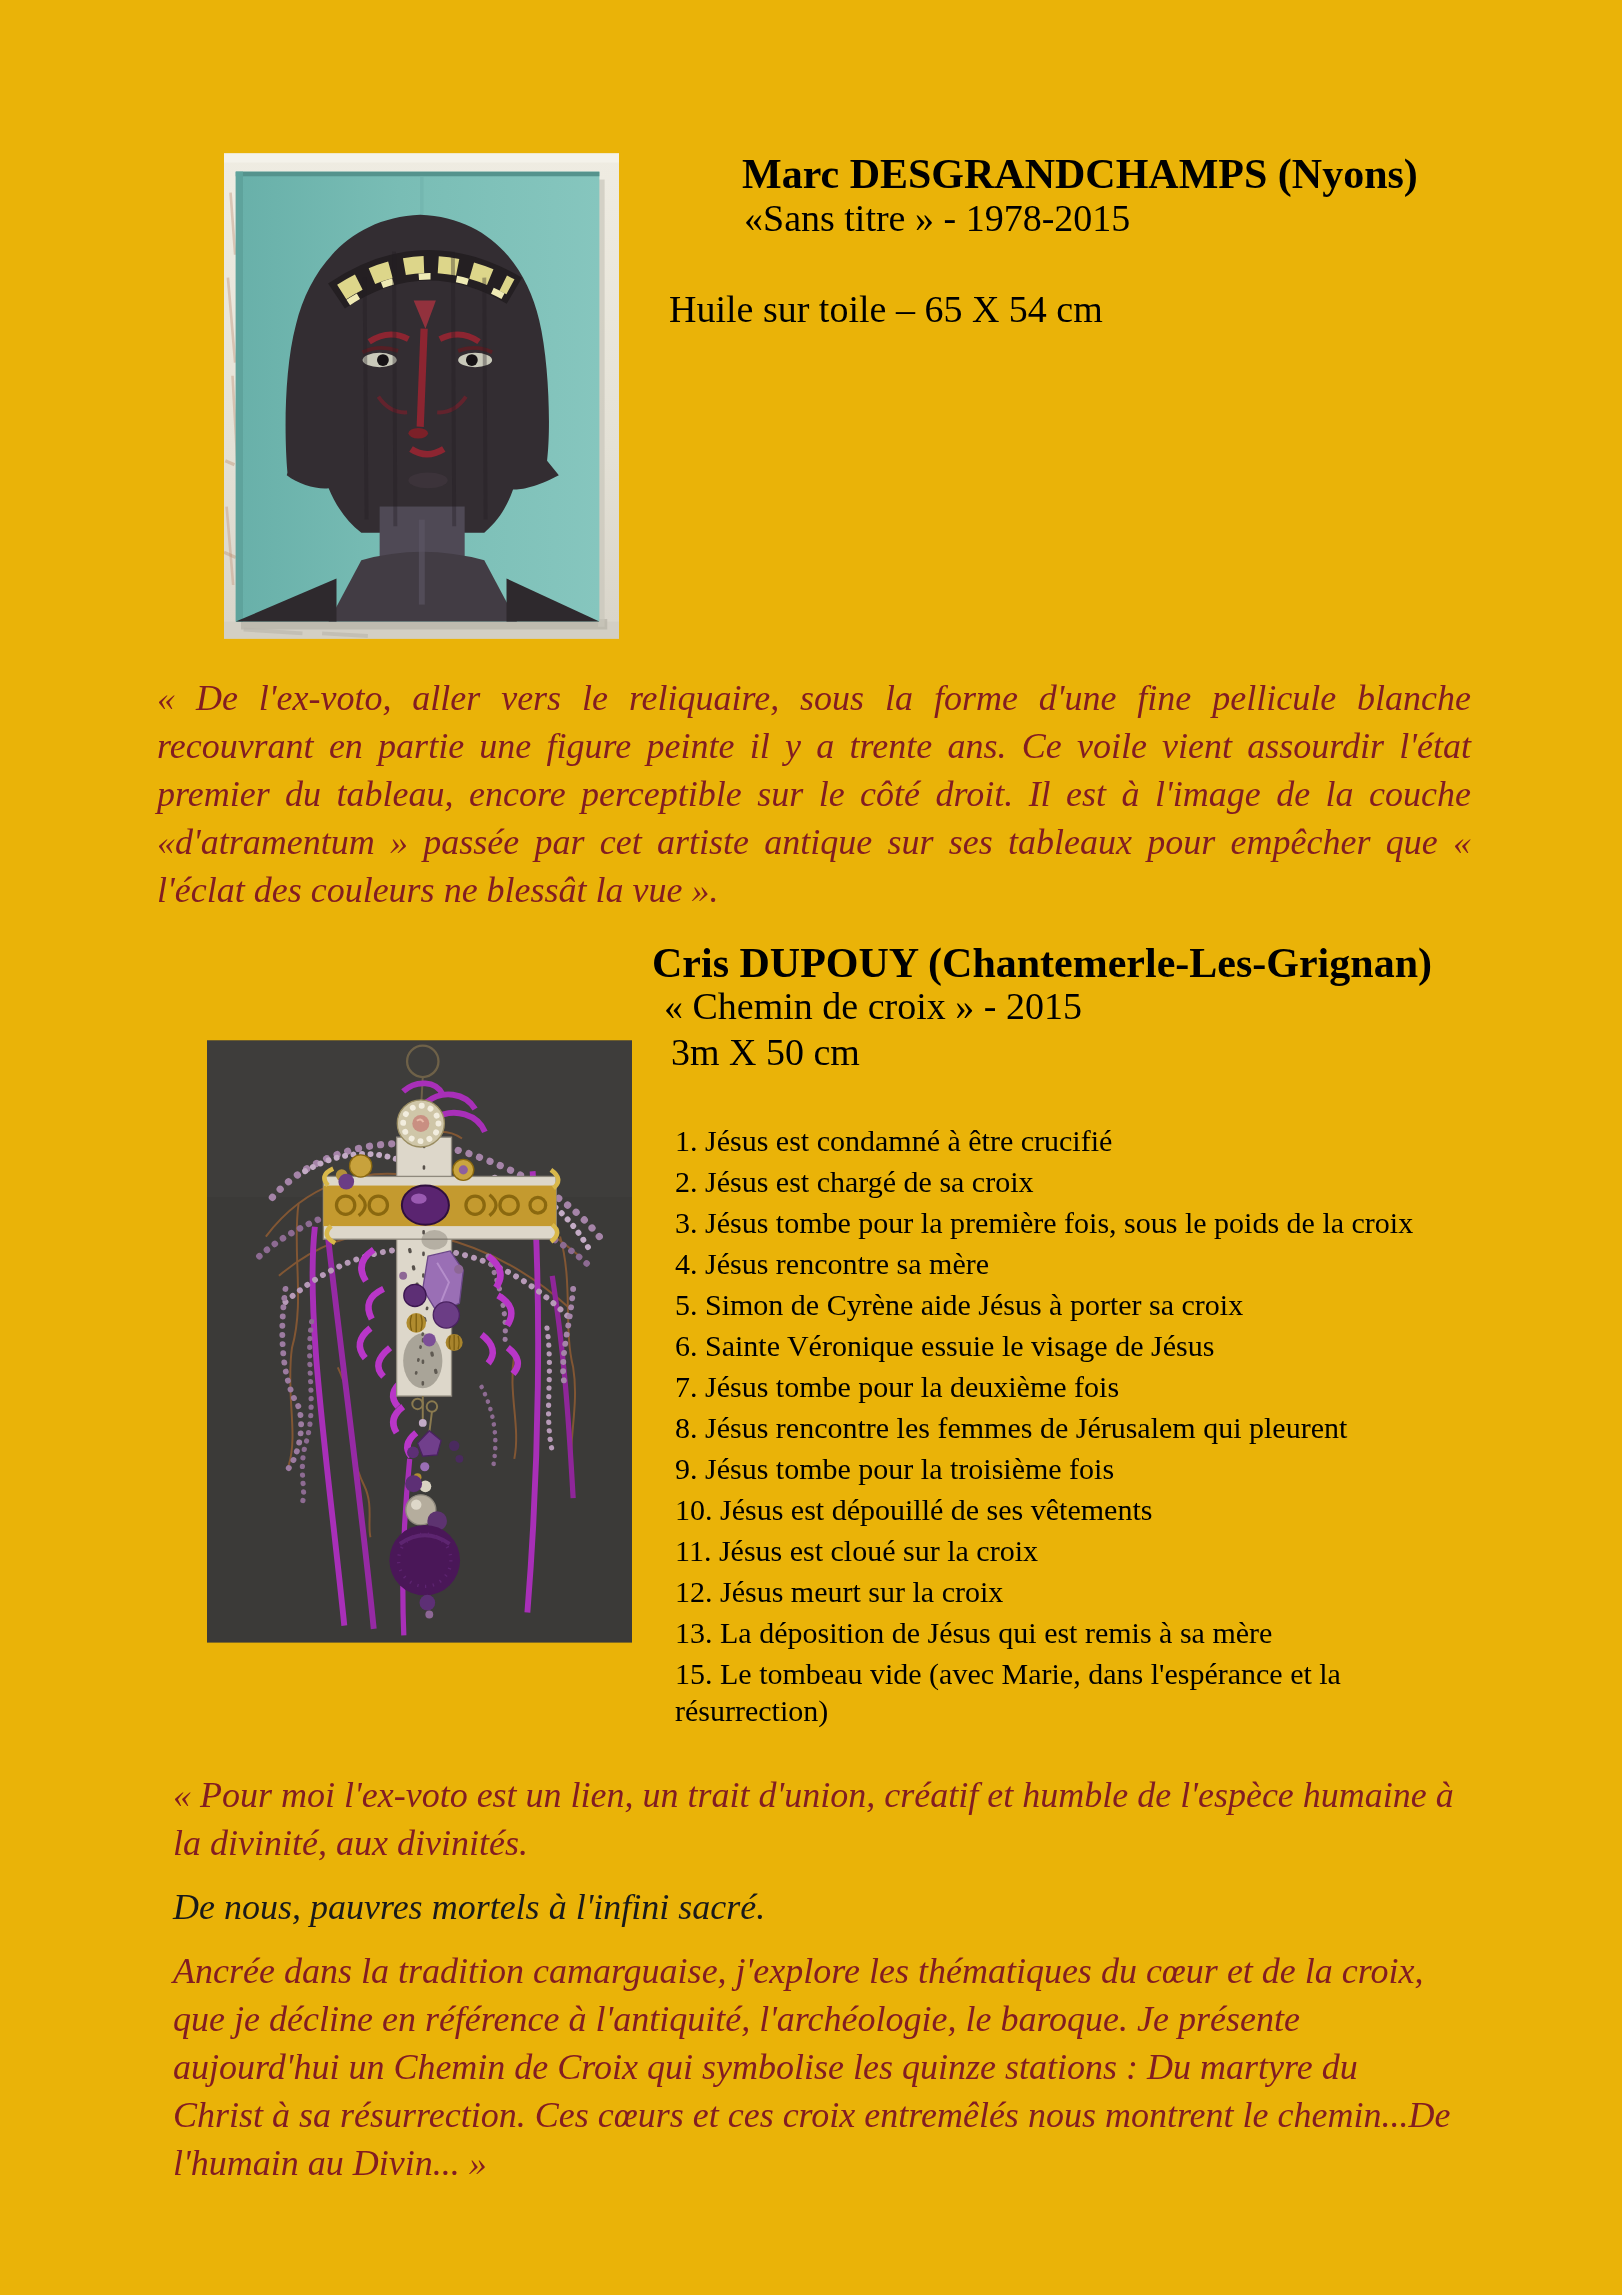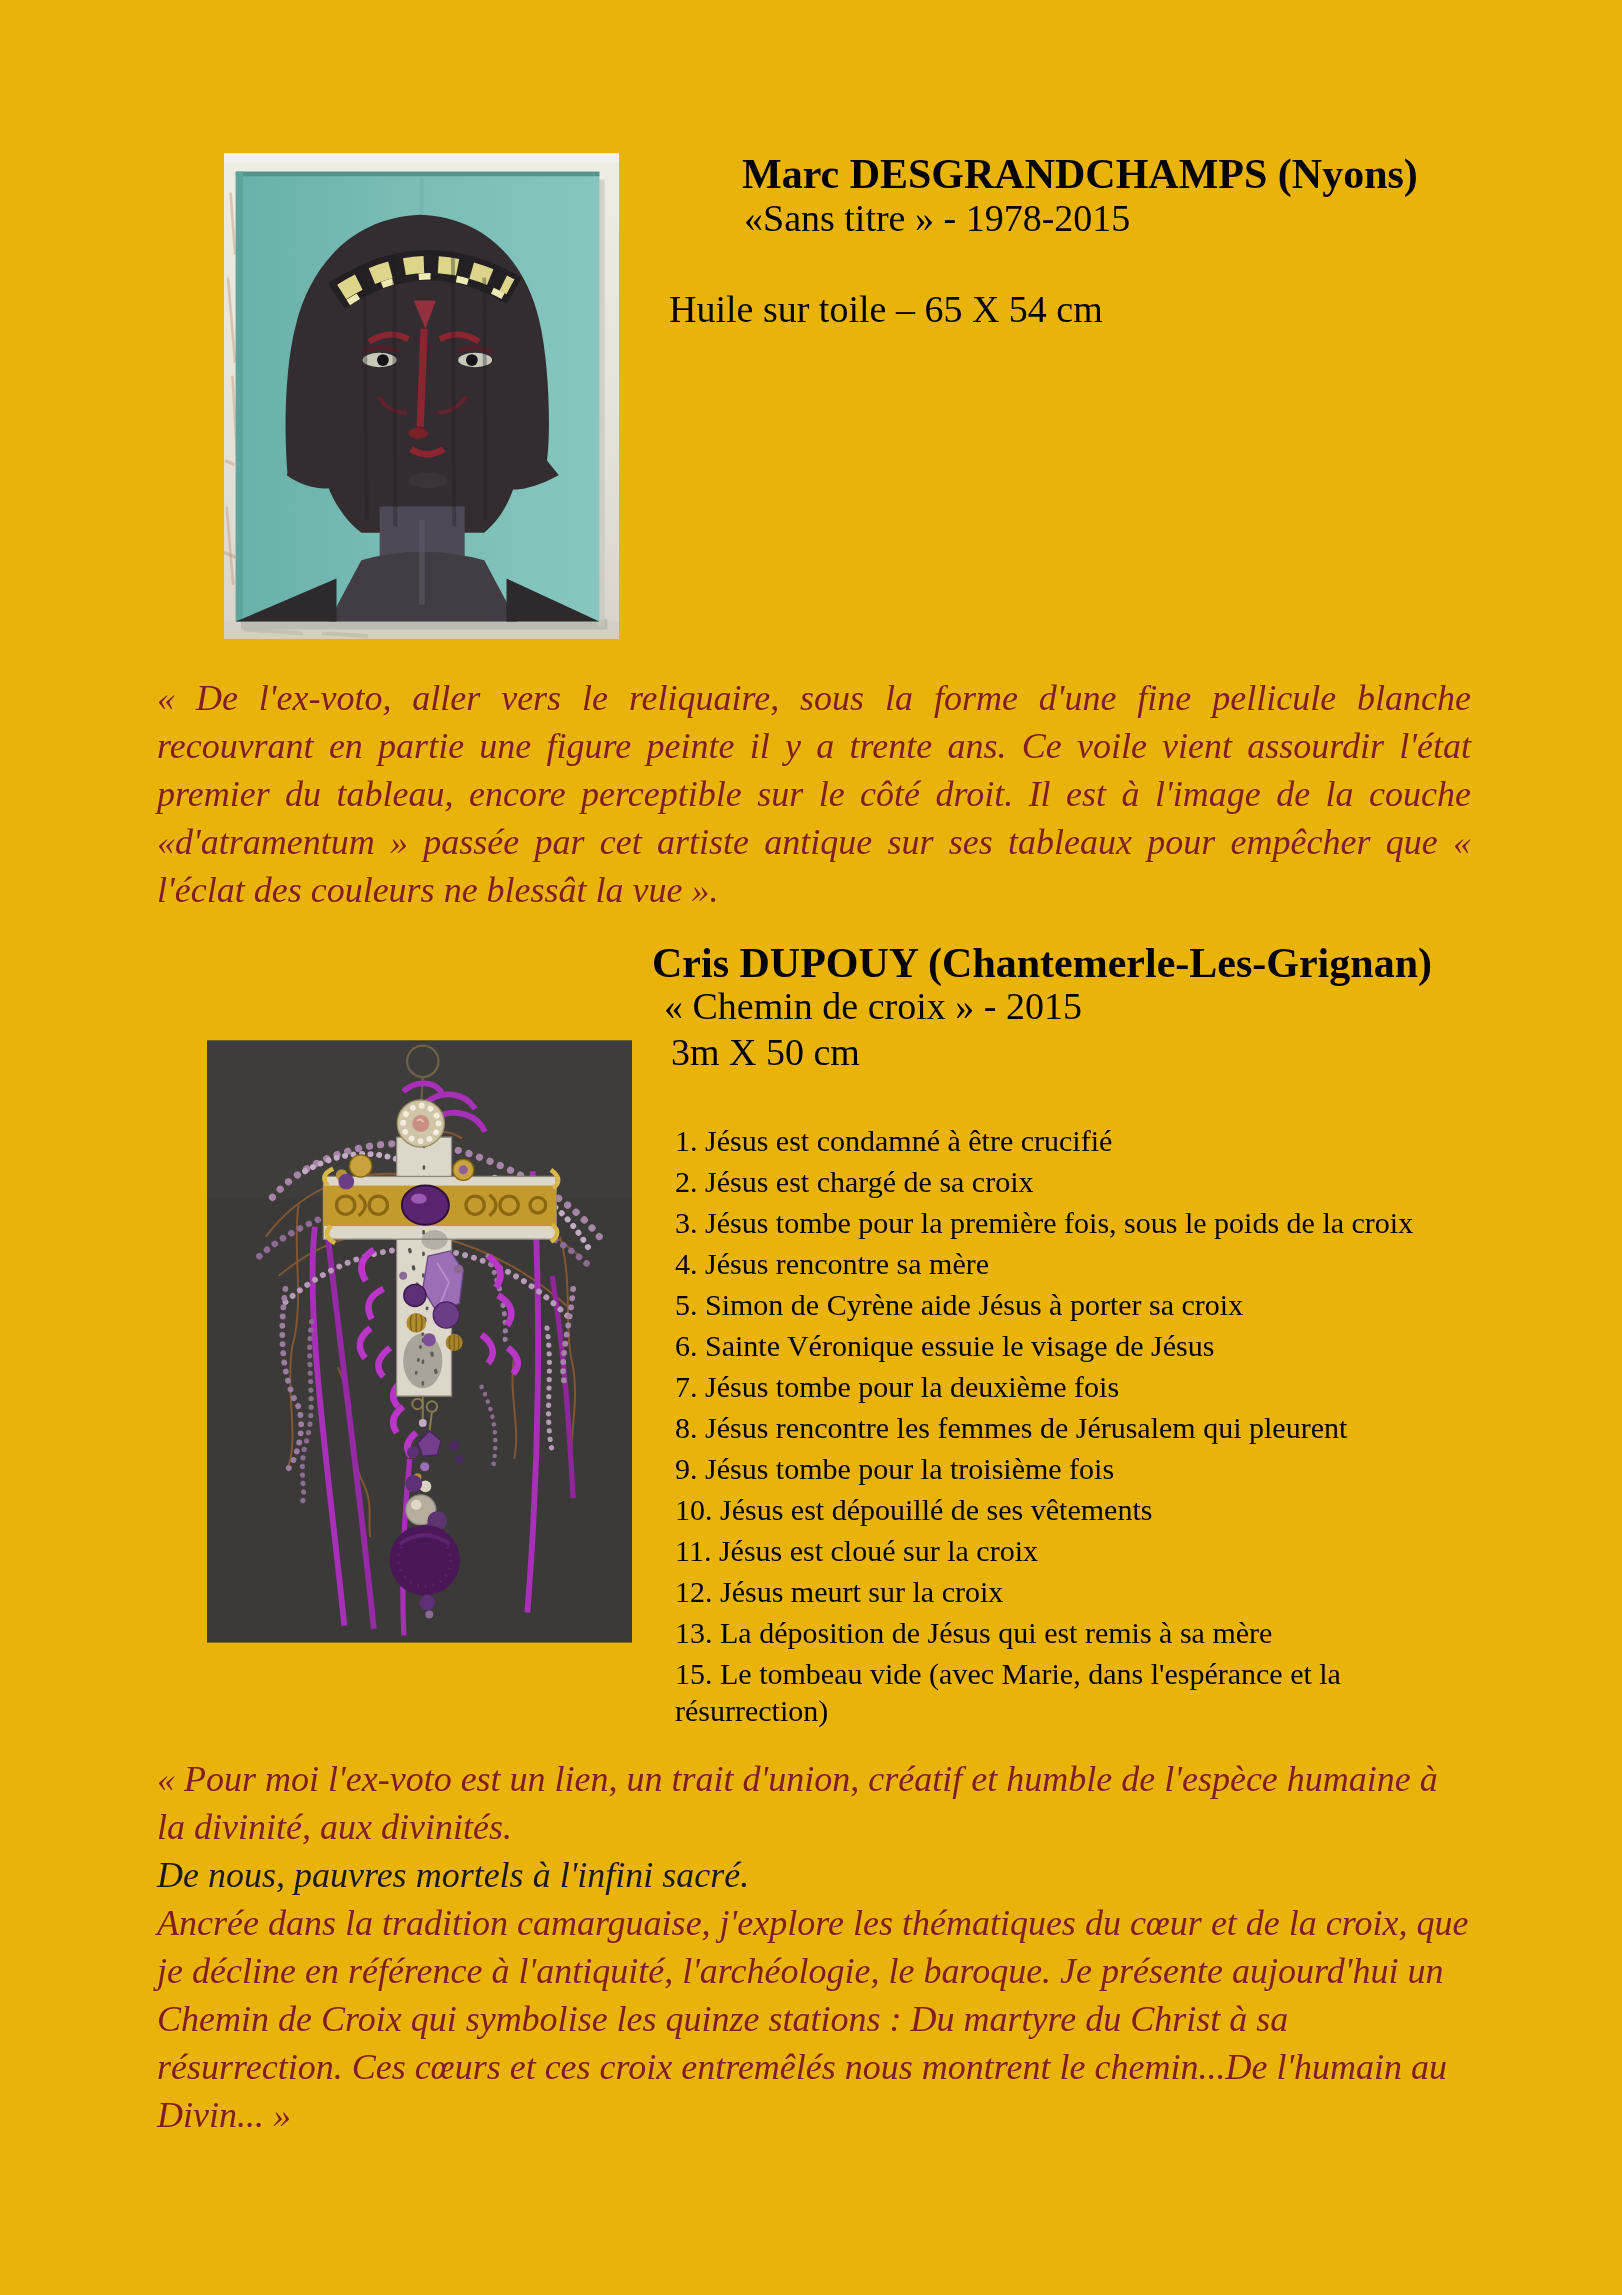--- a/index.html
+++ b/index.html
@@ -33,21 +33,21 @@
   .quote1{
     width:1314px;
     line-height:48px;
     text-align:justify;
   }
   .quote2{
     width:1315px;
     line-height:48px;
     text-align:left;
   }
-  .quote2 p{margin:0;padding:0;}
+  .quote2 p{margin:16px;padding:0;}
   .quote-black{color:#1a1a1a;}
   .stations{
     width:824px;
     font-size:30px;
     line-height:37px;
   }
   .station{margin:4px;}
   .photo svg{display:block;width:100%;height:100%;}
 </style>
 </head>

